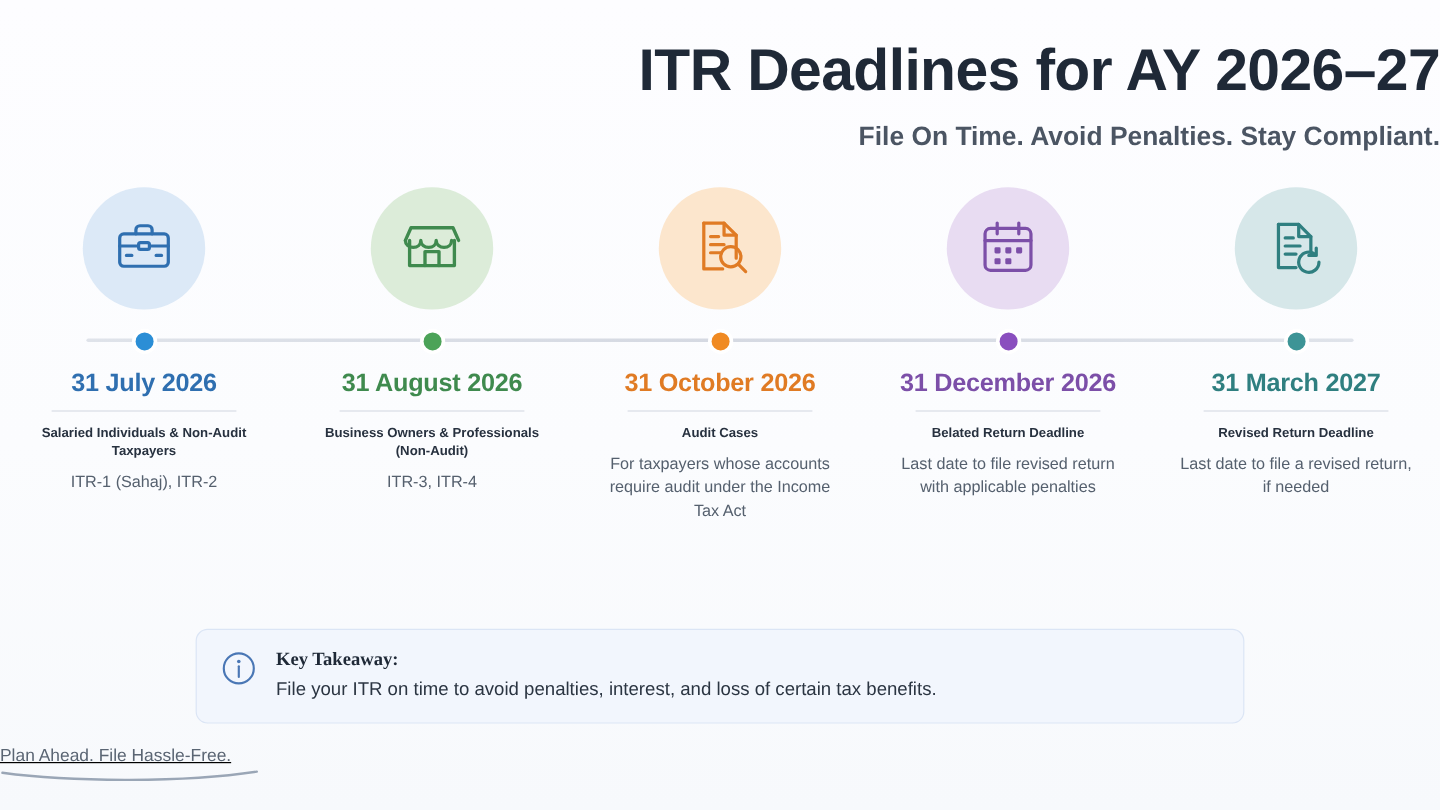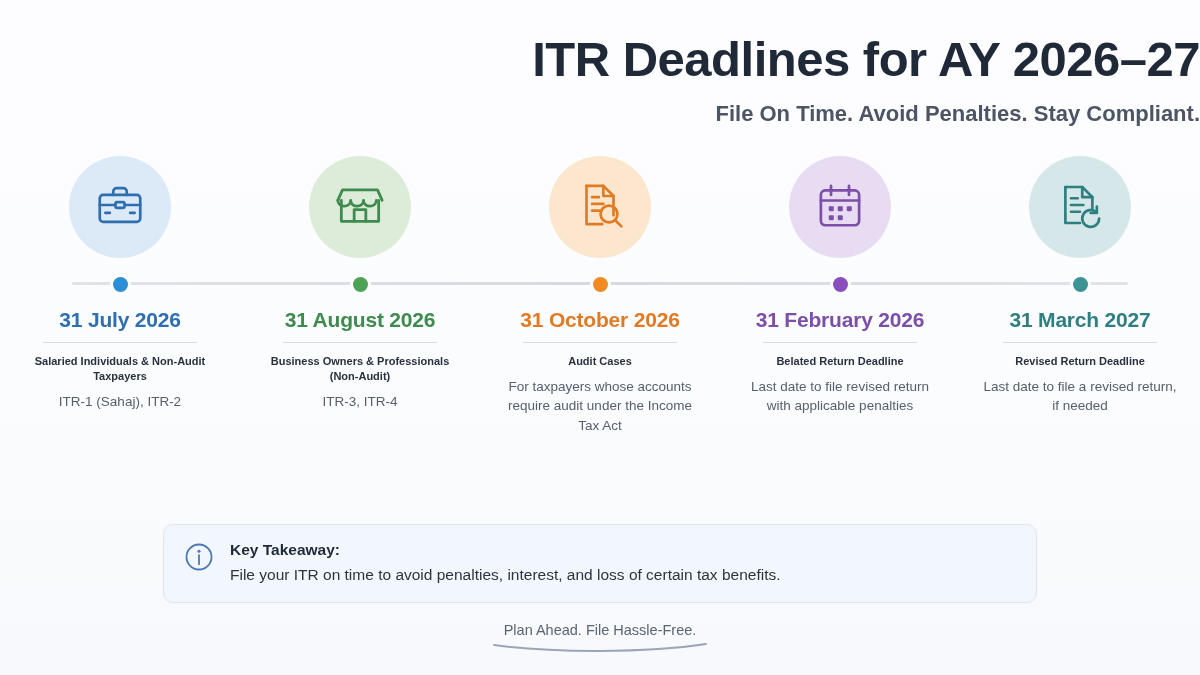--- a/index.html
+++ b/index.html
@@ -134,35 +134,36 @@
     margin-top: 3px;
   }
   .takeaway-body {
     flex: 1 1 auto;
   }
   .takeaway-title {
     font-size: 15.5px;
     font-weight: bold;
     color: #1f2937;
     line-height: 1.4;
+    font-family: Liberation Serif, serif;
   }
   .takeaway-text {
     margin-top: 3px;
     font-size: 15.5px;
     color: #2b3542;
     line-height: 1.45;
   }
 
   
   .footer {
     position: absolute;
     left: 0;
     right: 0;
     top: 622px;
-    text-align: center;
+    text-decoration: underline;
   }
   .footer-text {
     font-size: 14.5px;
     color: #5a6573;
   }
   .footer-swoosh {
     margin: 3px auto 0 auto;
     width: 216px;
     height: 10px;
   }
@@ -247,21 +248,21 @@
               <path d="M16 7v8M32 7v8"></path>
               <rect x="14" y="25" width="4.5" height="4.5" rx="1" fill="#7c4fa8" stroke="none"></rect>
               <rect x="22" y="25" width="4.5" height="4.5" rx="1" fill="#7c4fa8" stroke="none"></rect>
               <rect x="30" y="25" width="4.5" height="4.5" rx="1" fill="#7c4fa8" stroke="none"></rect>
               <rect x="14" y="33" width="4.5" height="4.5" rx="1" fill="#7c4fa8" stroke="none"></rect>
               <rect x="22" y="33" width="4.5" height="4.5" rx="1" fill="#7c4fa8" stroke="none"></rect>
             </svg>
           </span>
         </div>
         <div class="dot" style="background:#8a4fbe"></div>
-        <div class="date" style="color:#7c4fa8">31 February 2026</div>
+        <div class="date" style="color:#7c4fa8">31 December 2026</div>
         <div class="rule"></div>
         <div class="heading">Belated Return Deadline</div>
         <div class="detail">Last date to file revised return with applicable penalties</div>
       </div>
 
       <div class="col">
         <div class="bubble" style="background:#d6e7e9">
           <span>
             <svg width="54" height="54" viewBox="0 0 48 48" fill="none" stroke="#2f7f80" stroke-width="2.4" stroke-linecap="round" stroke-linejoin="round">
               <path d="M11 8h15l9 9v11"></path>

